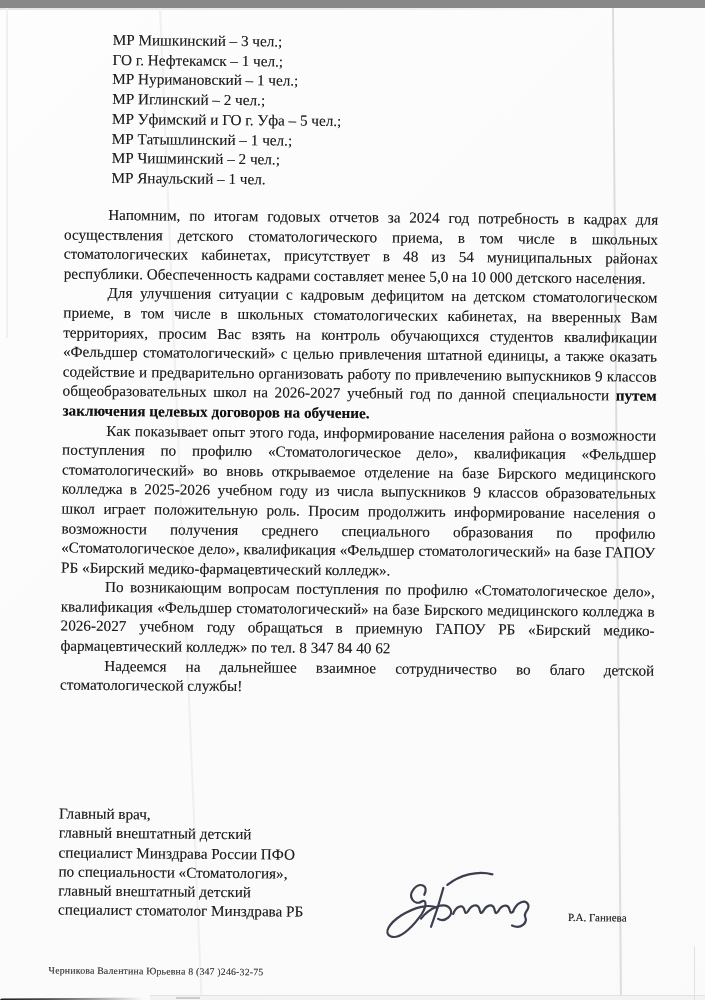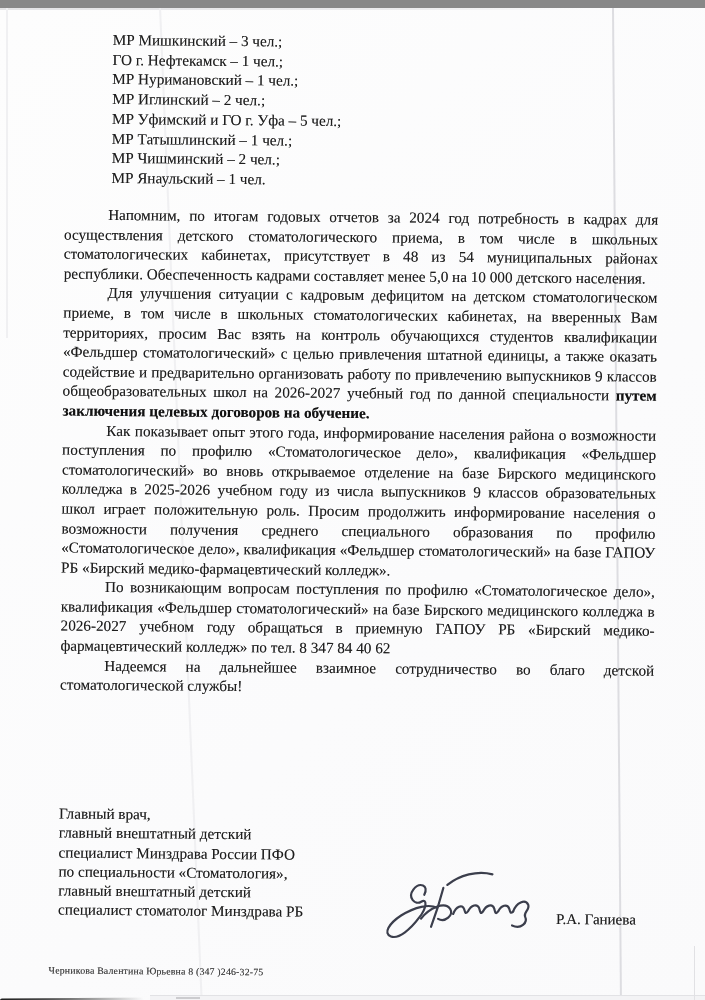--- a/index.html
+++ b/index.html
@@ -35,21 +35,21 @@
     text-shadow:0 0 .4px rgba(20,20,20,.5);}
   .district-list{position:absolute;left:113px;top:21px;
     font-size:15.2px;line-height:19.7px;white-space:nowrap;}
   .body-text{position:absolute;left:66px;top:196px;width:594px;
     font-size:15.2px;line-height:19.6px;text-align:justify;}
   .body-text p{margin:0;text-indent:44px;}
   .body-text b{color:#121212;}
   .sig-block{position:absolute;left:66px;top:795px;
     font-size:15.2px;line-height:19.3px;white-space:nowrap;}
   .sig-svg{position:absolute;left:385px;top:852px;width:172px;height:80px;}
-  .signer-name{position:absolute;left:564px;top:898px;font-size:15px;white-space:nowrap;}
+  .signer-name{position:absolute;left:576px;top:898px;font-size:11px;white-space:nowrap;}
   .footer-note{position:absolute;left:57px;top:956px;
     font-size:9.8px;color:#3e3e3e;letter-spacing:.2px;white-space:nowrap;}
 </style>
 </head>
 <body>
 
 <div class="page">
 
   <div class="artifact top-edge-shadow"></div>
   <div class="artifact left-edge-band"></div>

